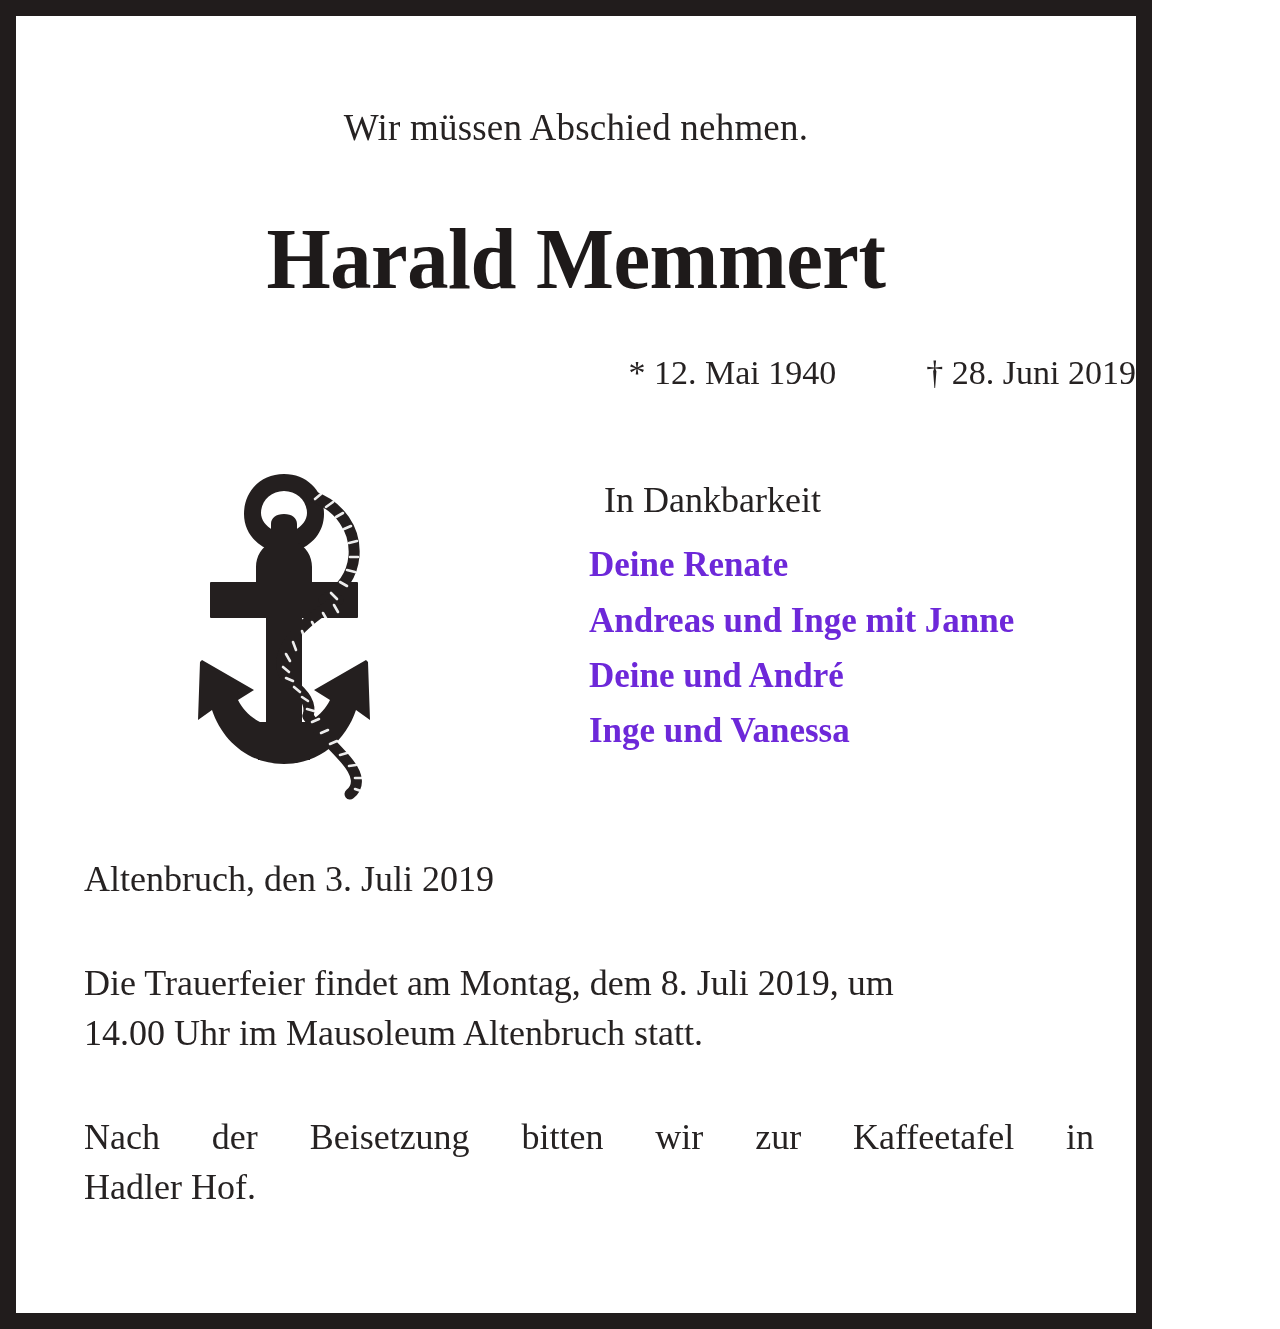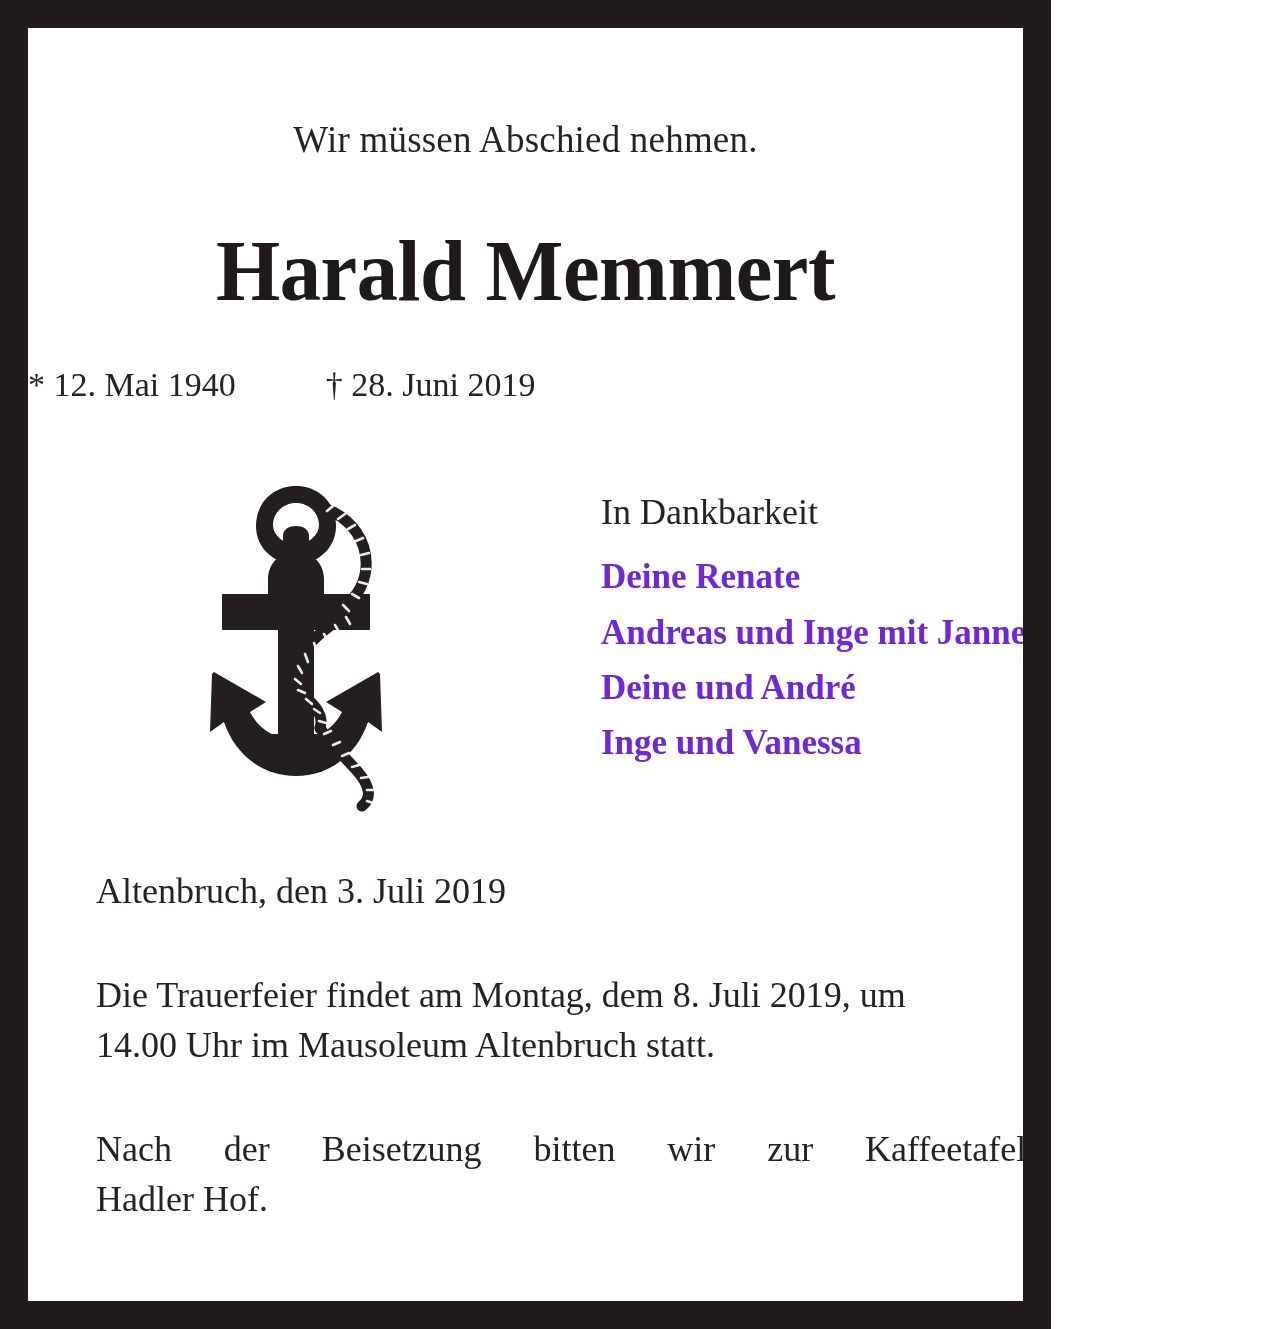--- a/index.html
+++ b/index.html
@@ -3,25 +3,25 @@
 <meta charset="utf-8">
 <style>
   html, body {
     margin: 0;
     padding: 0;
     background: #ffffff;
   }
 
   #notice {
     position: relative;
-    width: 1051px;
+    width: 1152px;
     height: 1329px;
     box-sizing: border-box;
     background: #211c1c;
-    padding: 28px;
+    padding: 16px;
     font-family: "Liberation Serif", "DejaVu Serif", serif;
     color: #1c1a1a;
     overflow: hidden;
   }
 
   #sheet {
     position: relative;
     width: 100%;
     height: 100%;
     box-sizing: border-box;
@@ -54,21 +54,21 @@
     letter-spacing: -0.5px;
     color: #1e1a1a;
     transform: scaleX(0.96);
   }
 
   .dates-row {
     position: absolute;
     top: 337px;
     left: 0;
     right: 0;
-    text-align: left;
+    text-align: right;
     font-size: 36px;
     line-height: 1.1;
     color: #262222;
     white-space: nowrap;
   }
   .dates-row .date-gap {
     display: inline-block;
     width: 72px;
   }
   .dagger-mark, .star-mark {
@@ -103,20 +103,21 @@
     top: 24px;
     width: 600px;
   }
 
   .gratitude-line {
     font-size: 36px;
     line-height: 1.12;
     color: #262222;
     margin-bottom: 17px;
     white-space: nowrap;
+    margin-left: 15px;
   }
 
   .family-name {
     font-size: 35px;
     line-height: 1.58;
     font-weight: bold;
     color: #6d28d9;
     white-space: nowrap;
   }
 

